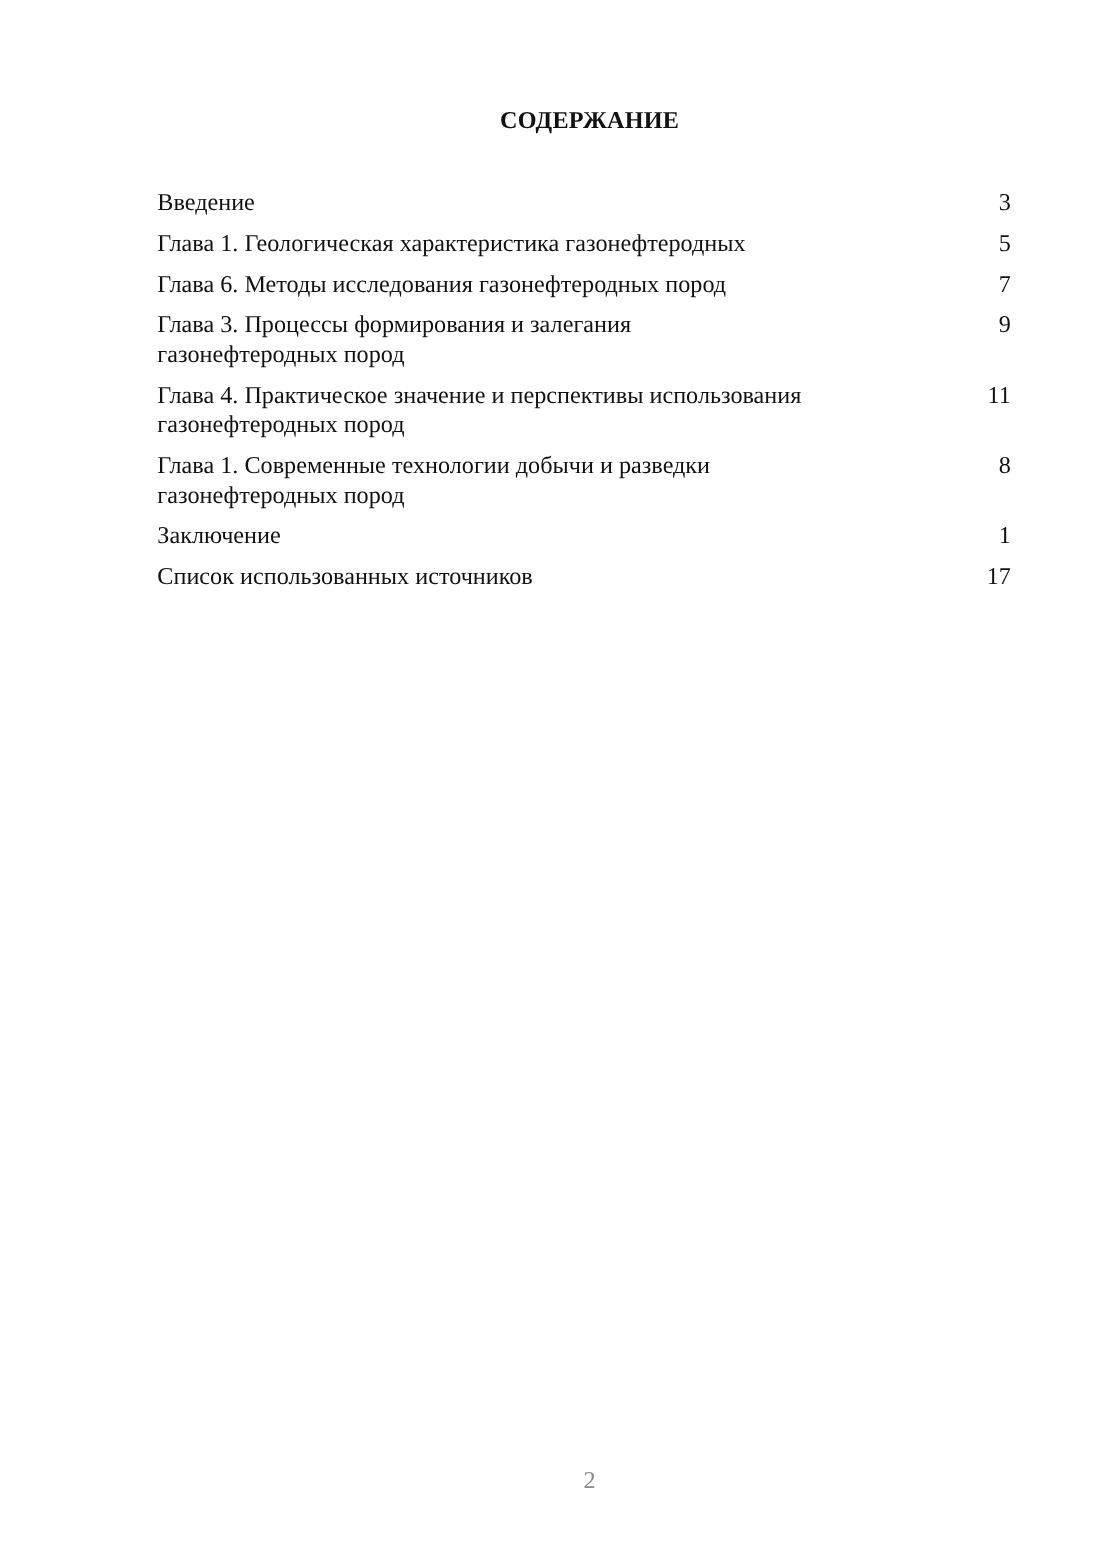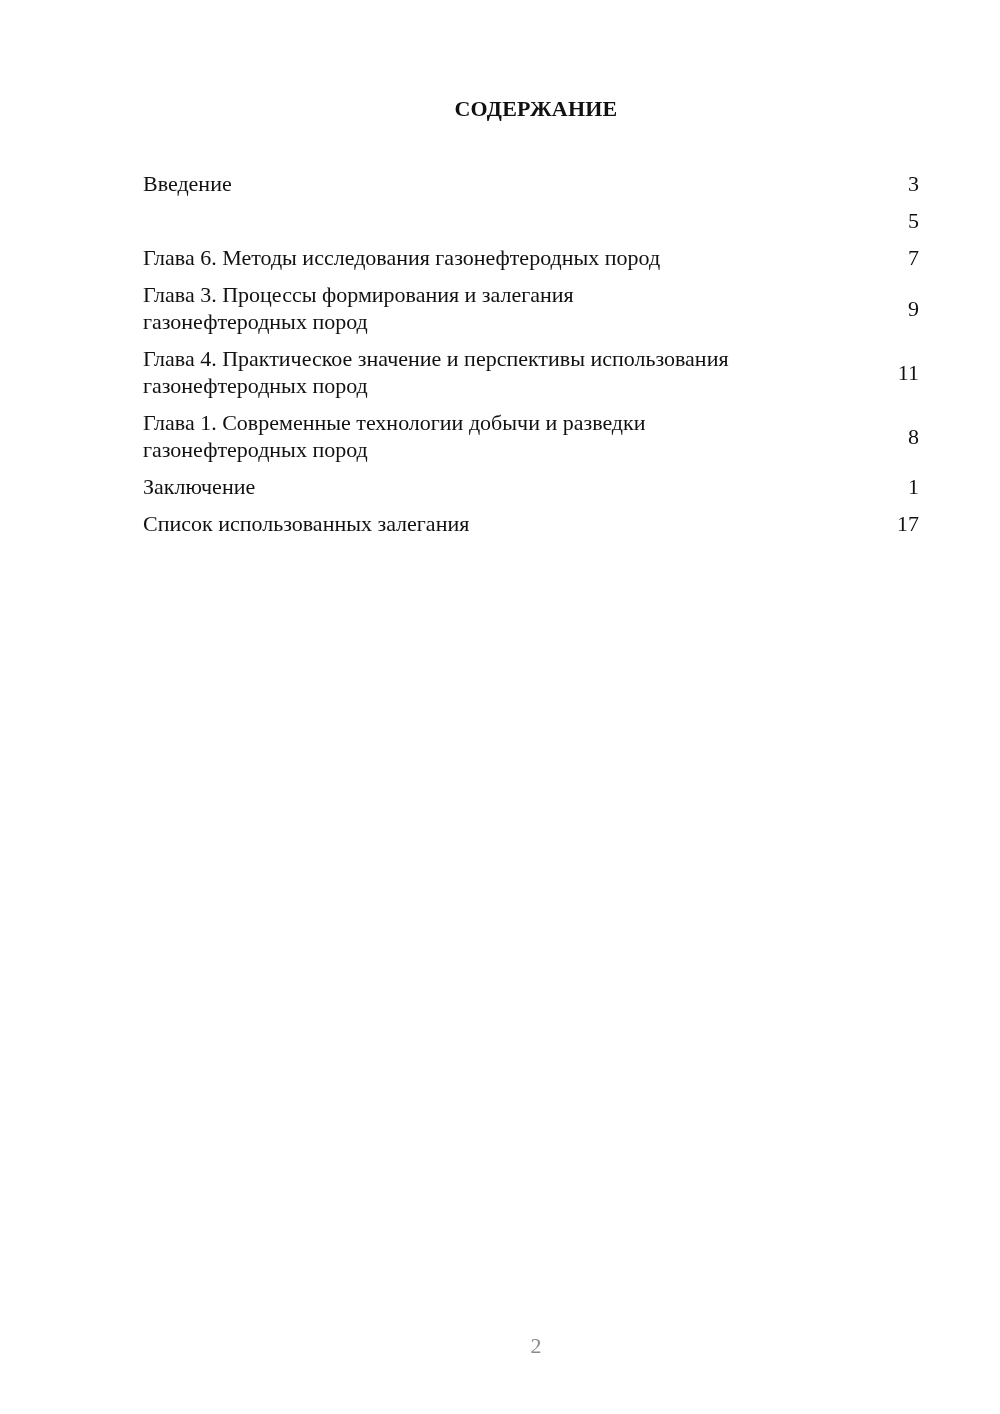--- a/index.html
+++ b/index.html
@@ -36,21 +36,21 @@
     }
     .toc {
       position: absolute;
       left: 143px;
       top: 170px;
       width: 776px;
     }
     .toc-entry {
       position: relative;
       display: flex;
-      align-items: center;
+      align-items: flex-start;
       justify-content: space-between;
       font-size: 22px;
       line-height: 27px;
       margin-bottom: 10px;
     }
     .toc-entry .label {
       flex: 1 1 auto;
       padding-right: 60px;
     }
     .toc-entry .label-line {
@@ -83,20 +83,21 @@
 
     <div class="toc-entry">
       <div class="label">
         <span class="label-line">Введение</span>
       </div>
       <div class="page-num">3</div>
     </div>
 
     <div class="toc-entry">
       <div class="label">
+        <span class="label-line">Глава 1. Геологическая характеристика газонефтеродных</span>
       </div>
       <div class="page-num">5</div>
     </div>
 
     <div class="toc-entry">
       <div class="label">
         <span class="label-line">Глава 6. Методы исследования газонефтеродных пород</span>
       </div>
       <div class="page-num">7</div>
     </div>
@@ -127,21 +128,21 @@
 
     <div class="toc-entry">
       <div class="label">
         <span class="label-line">Заключение</span>
       </div>
       <div class="page-num">1</div>
     </div>
 
     <div class="toc-entry">
       <div class="label">
-        <span class="label-line">Список использованных залегания</span>
+        <span class="label-line">Список использованных источников</span>
       </div>
       <div class="page-num">17</div>
     </div>
 
   </div>
 
   <div class="page-number">2</div>
 
 </div>
 

